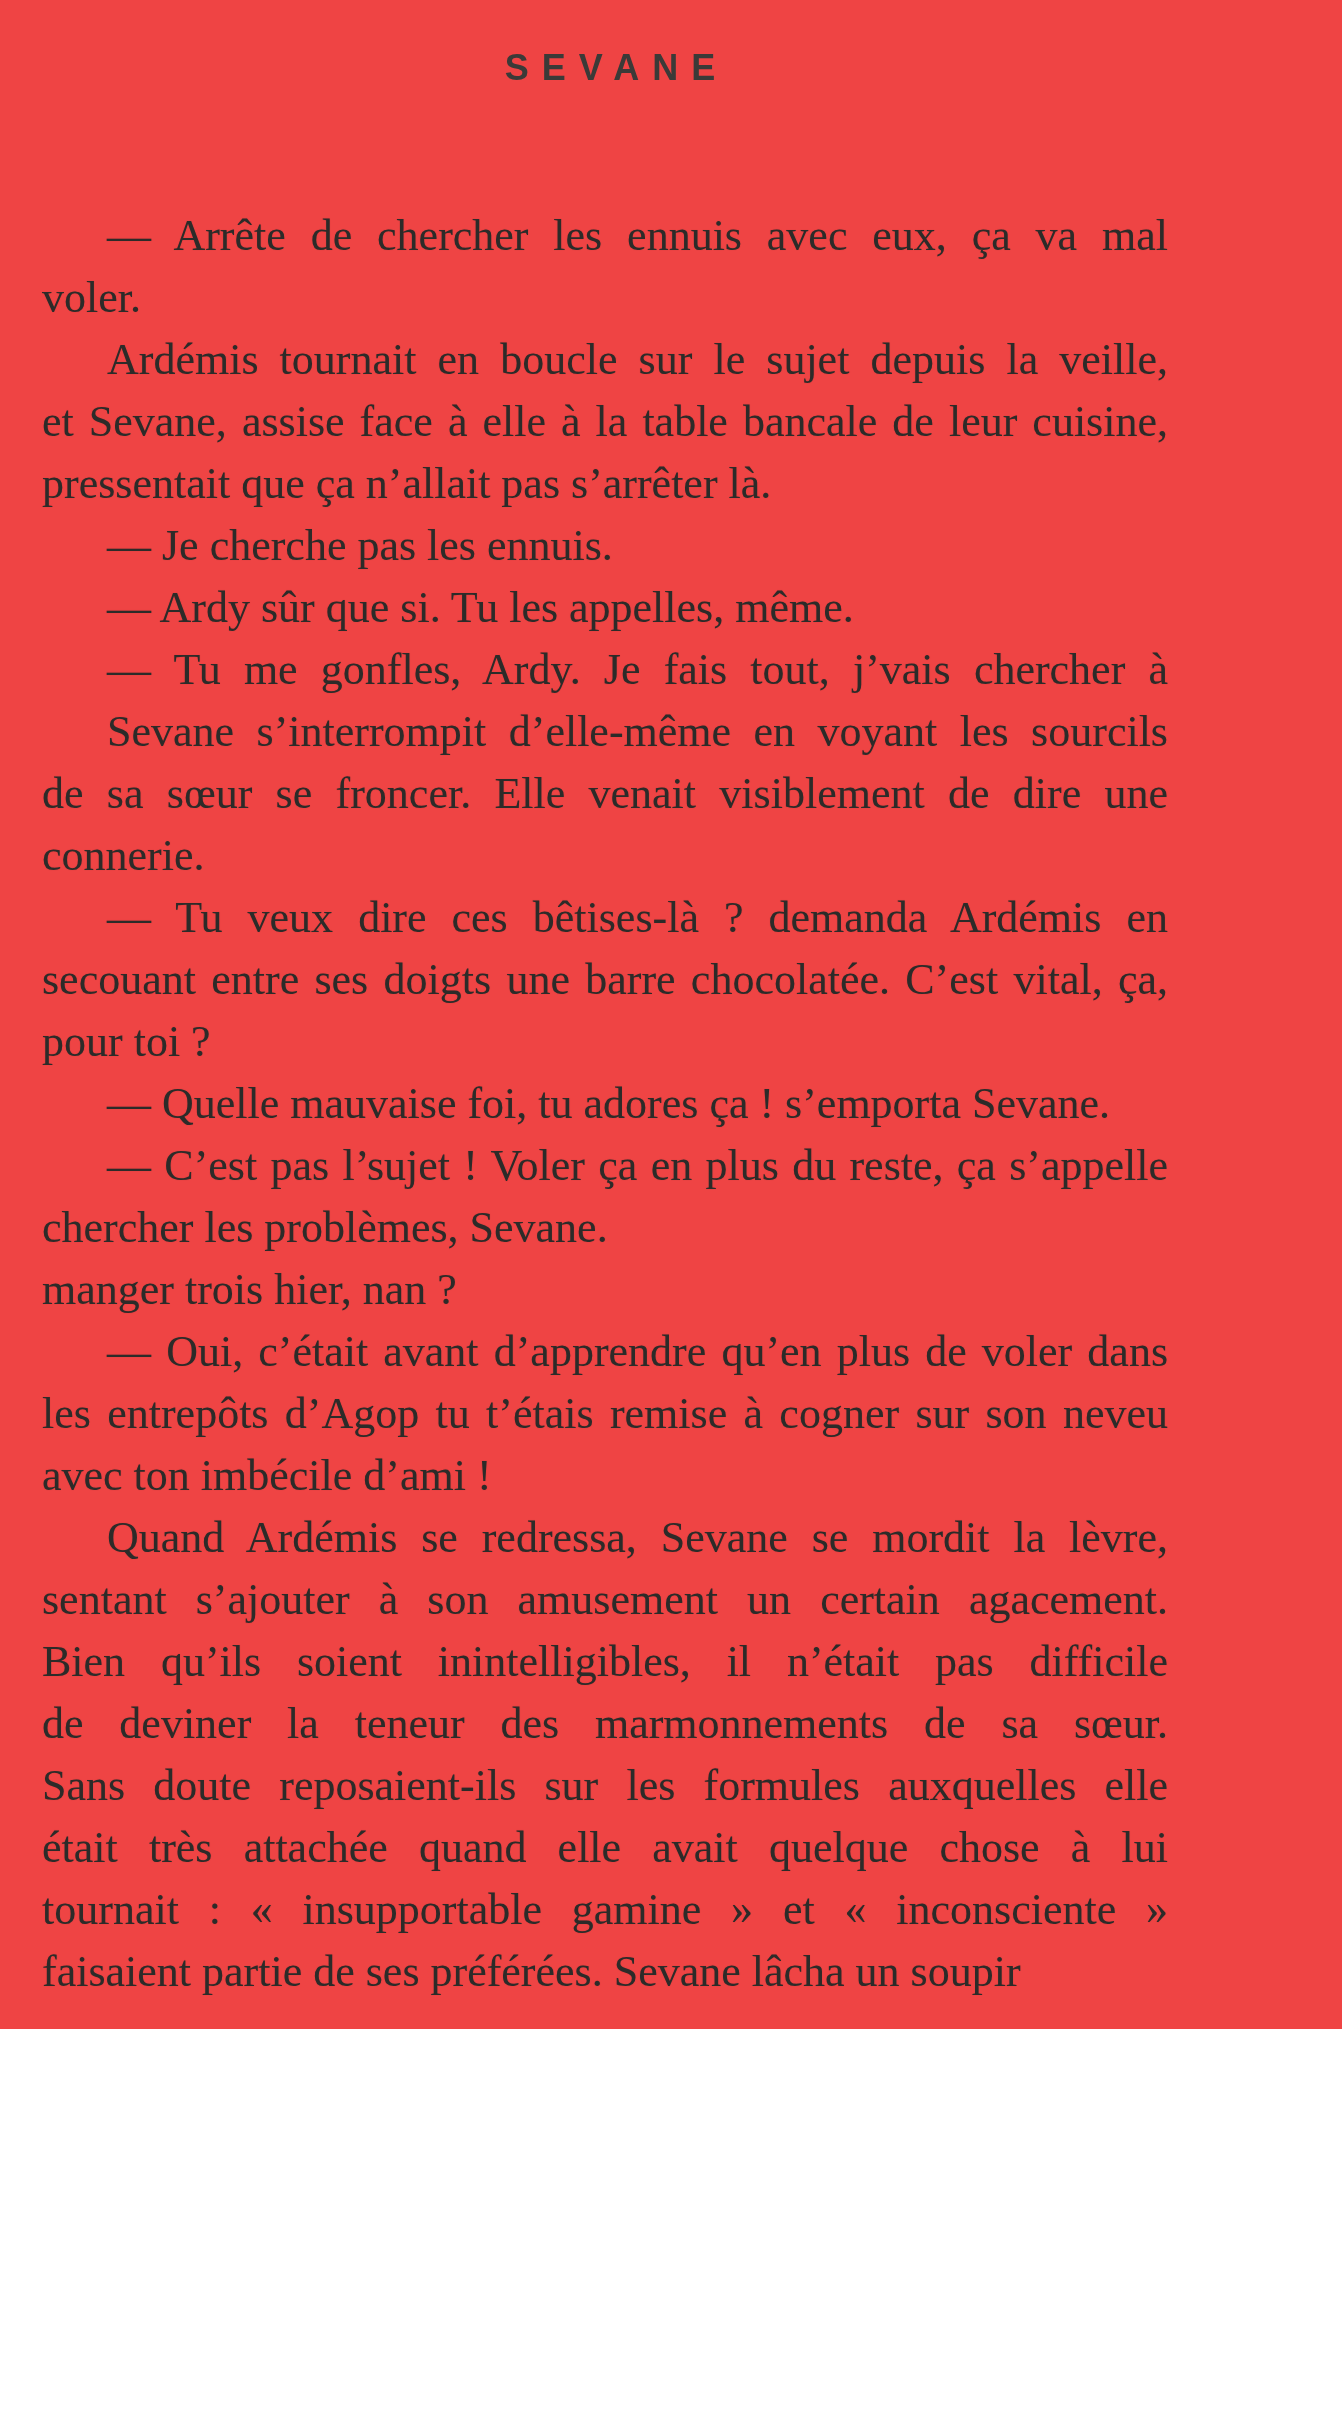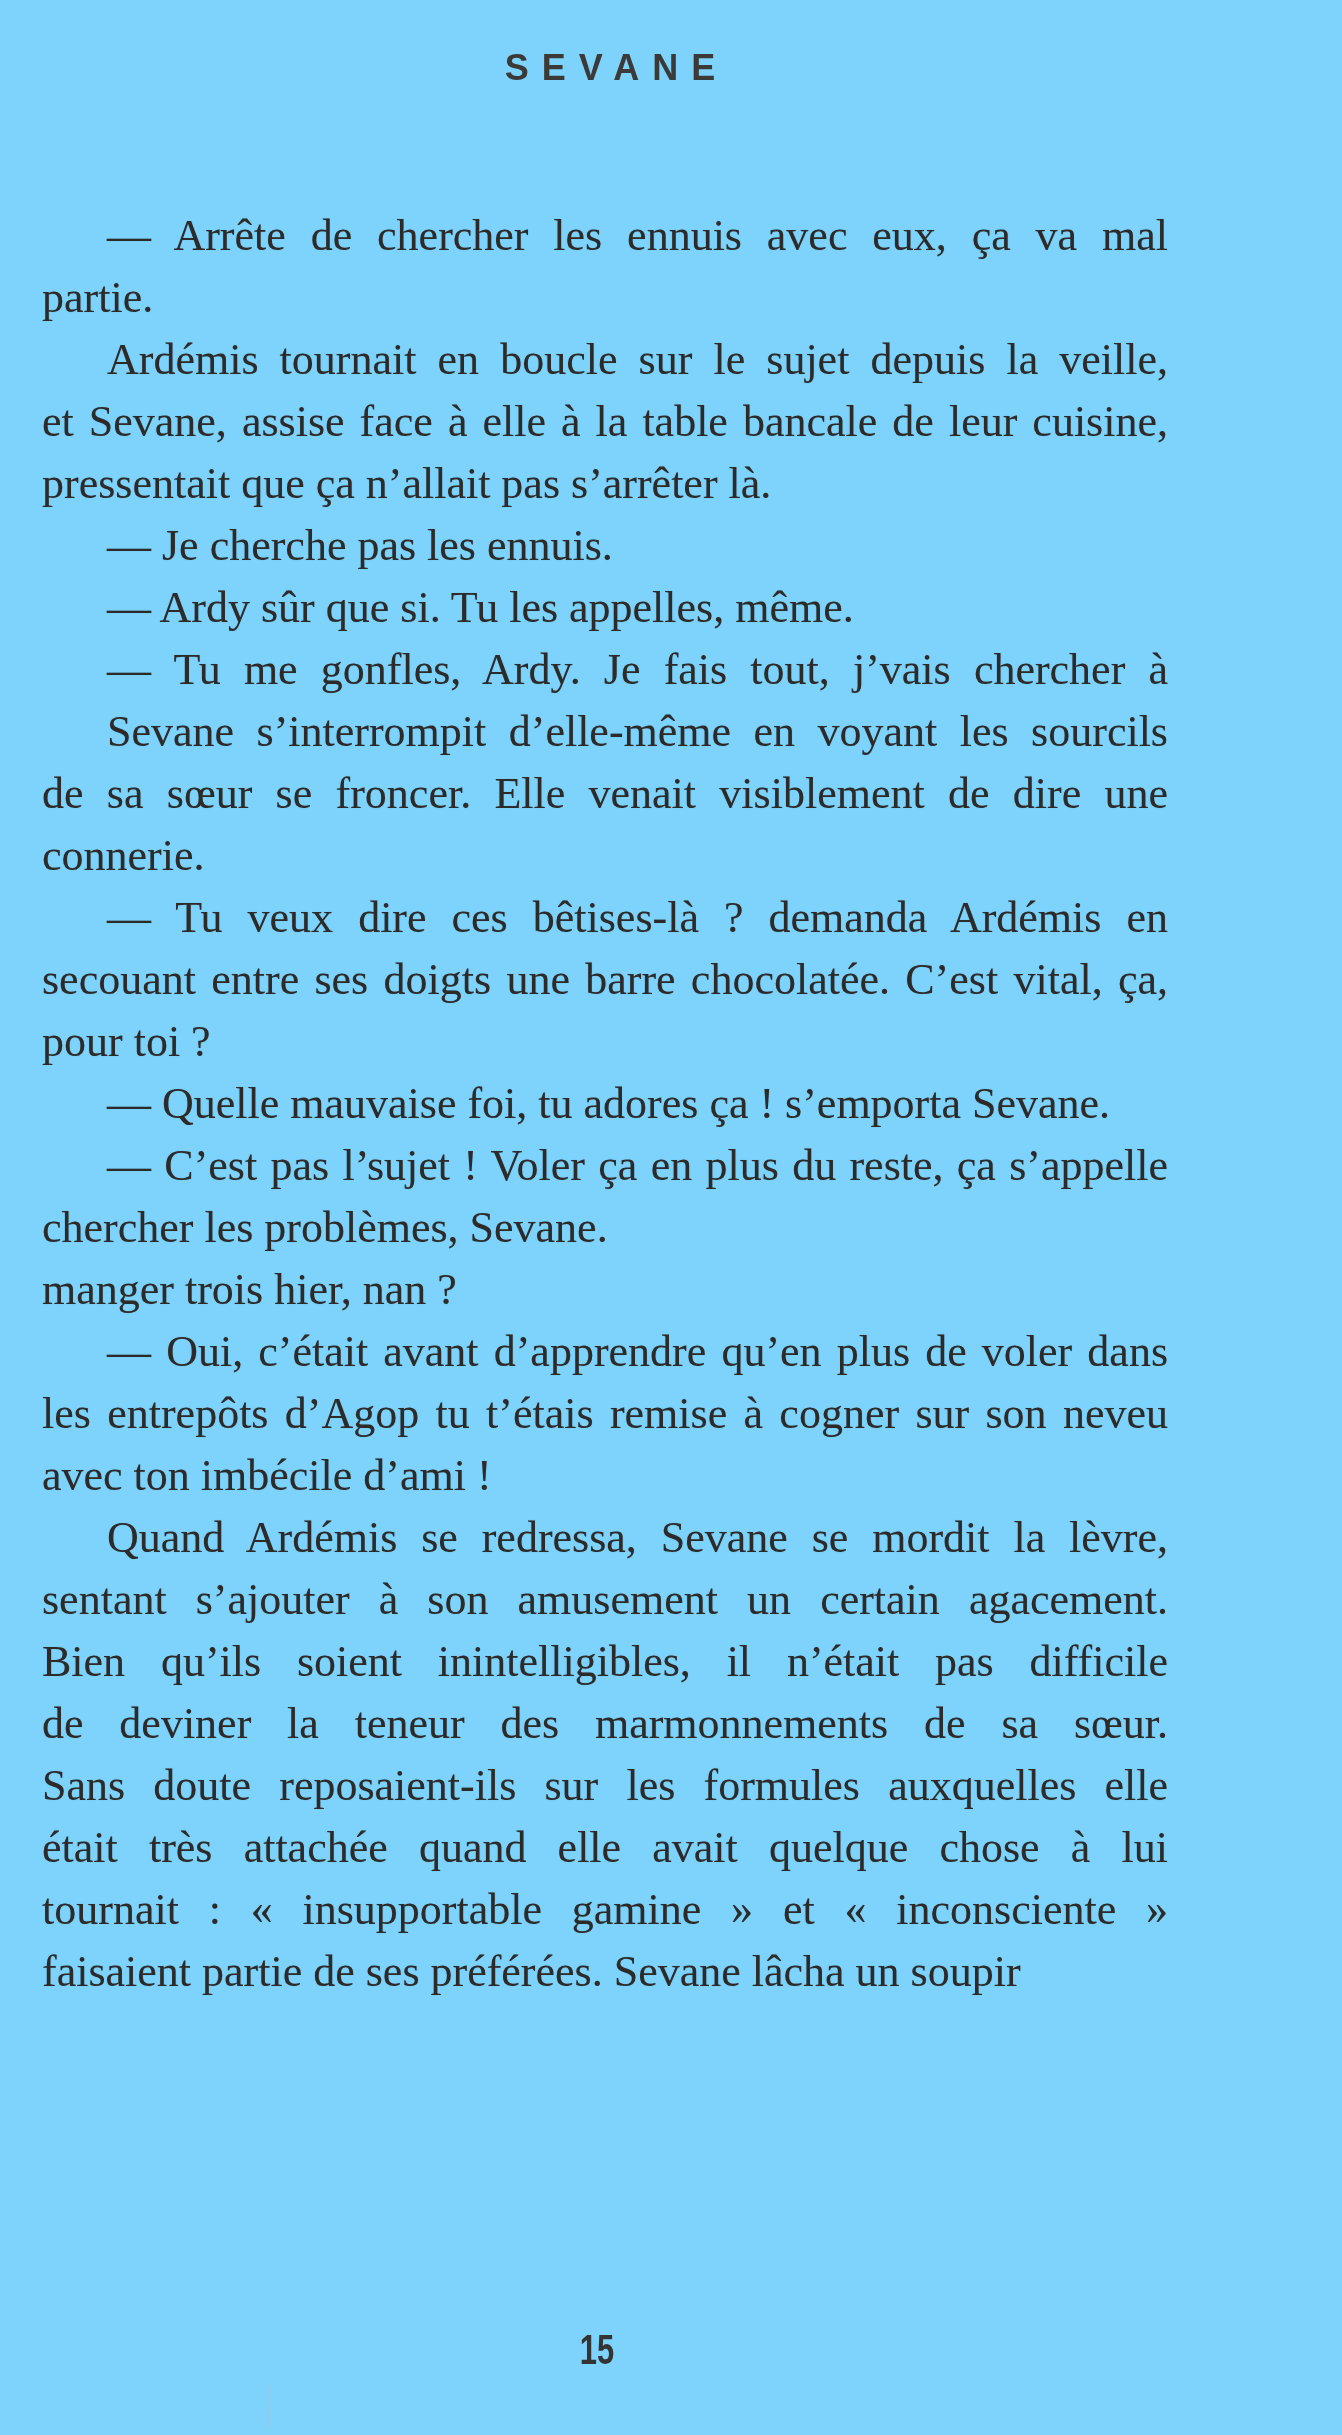--- a/index.html
+++ b/index.html
@@ -3,22 +3,22 @@
 <meta charset="utf-8">
 <style>
   html, body {
     margin: 0;
     padding: 0;
     background: #ffffff;
   }
   #scan-page {
     position: relative;
     width: 1342px;
-    height: 2435px;
-    background: #7dd3fc;
+    height: 2029px;
+    background: #ef4444;
     overflow: hidden;
     font-family: "Liberation Serif", serif;
   }
   
   .running-head {
     position: absolute;
     top: 50px;
     left: 47px;
     width: 1126px;
     text-align: center;
@@ -78,21 +78,21 @@
 <body>
 
 <div id="scan-page">
 
   <div class="running-head">SEVANE</div>
 
   <div class="text-block">
 
       <div class="text-line indent justify">— Arrête de chercher les ennuis avec eux, ça va mal</div>
 
-      <div class="text-line left">partie.</div>
+      <div class="text-line left">voler.</div>
 
       <div class="text-line indent justify">Ardémis tournait en boucle sur le sujet depuis la veille,</div>
 
       <div class="text-line justify">et Sevane, assise face à elle à la table bancale de leur cuisine,</div>
 
       <div class="text-line left">pressentait que ça n’allait pas s’arrêter là.</div>
 
       <div class="text-line indent left">— Je cherche pas les ennuis.</div>
 
       <div class="text-line indent left">— Ardy sûr que si. Tu les appelles, même.</div>

